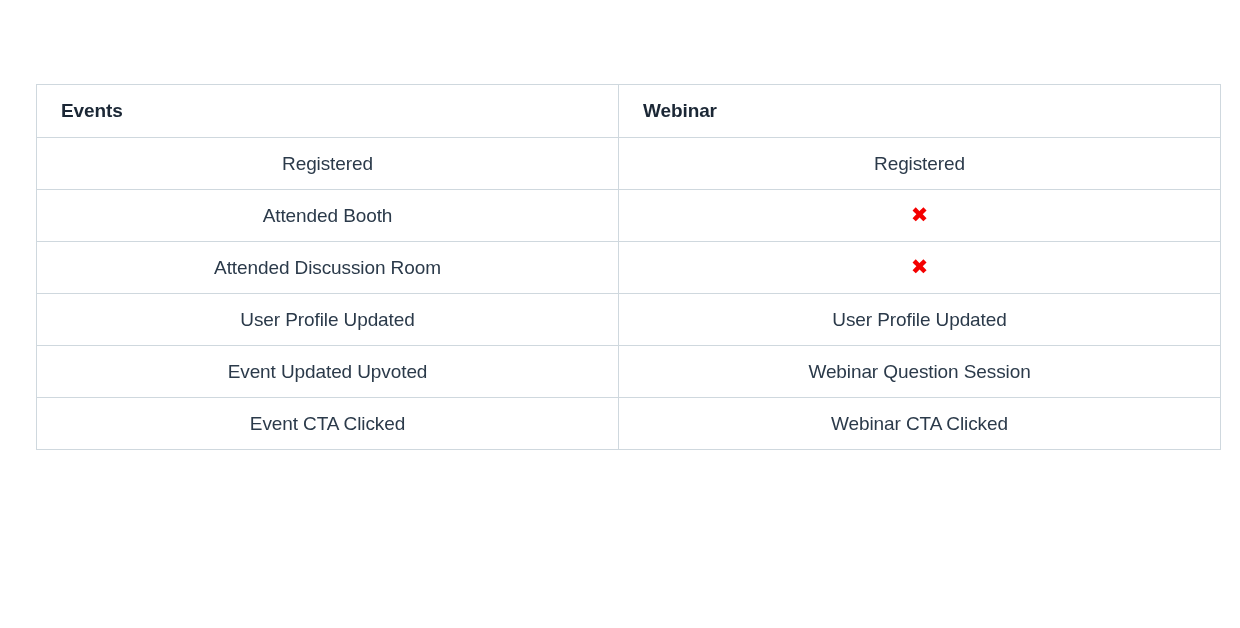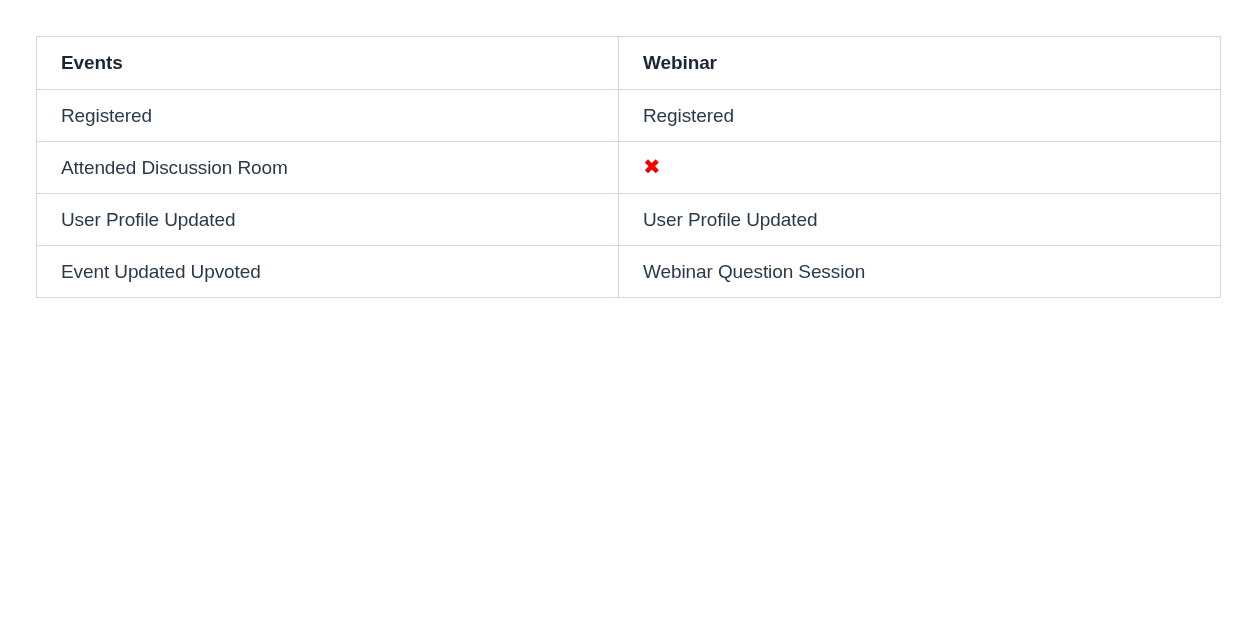--- a/index.html
+++ b/index.html
@@ -23,20 +23,21 @@
     box-sizing: border-box;
     padding: 36px;
   }
 
   .comparison-table {
     width: 1184px;
     border-collapse: collapse;
     table-layout: fixed;
     border: 1px solid #cfd8de;
     background: #ffffff;
+    margin-top: 48px;
   }
 
   .comparison-table col.col-events  { width: 582px; }
   .comparison-table col.col-webinar { width: 602px; }
 
   .comparison-table th,
   .comparison-table td {
     border: 1px solid #cfd8de;
     padding: 0 24px;
     height: 52px;
@@ -52,20 +53,21 @@
     color: #1b2735;
     letter-spacing: -0.1px;
   }
 
   .comparison-table tbody td {
     font-size: 19px;
     font-weight: normal;
     color: #2b3a4a;
     letter-spacing: -0.1px;
     white-space: nowrap;
+    text-align: center;
   }
 
   .cross-icon {
     display: inline-block;
     color: #f40000;
     font-size: 21px;
     line-height: 1;
     font-weight: bold;
     font-family: "DejaVu Sans", sans-serif;
   }
@@ -84,26 +86,34 @@
         <th>Events</th>
         <th>Webinar</th>
       </tr>
     </thead>
     <tbody id="table-body">
         <tr>
           <td>Registered</td>
           <td>Registered</td>
         </tr>
         <tr>
+          <td>Attended Booth</td>
+          <td><span class="cross-icon">✖</span></td>
+        </tr>
+        <tr>
           <td>Attended Discussion Room</td>
           <td><span class="cross-icon">✖</span></td>
         </tr>
         <tr>
           <td>User Profile Updated</td>
           <td>User Profile Updated</td>
         </tr>
         <tr>
           <td>Event Updated Upvoted</td>
           <td>Webinar Question Session</td>
         </tr>
+        <tr>
+          <td>Event CTA Clicked</td>
+          <td>Webinar CTA Clicked</td>
+        </tr>
       </tbody>
   </table>
 </div>
 
 </body></html>

